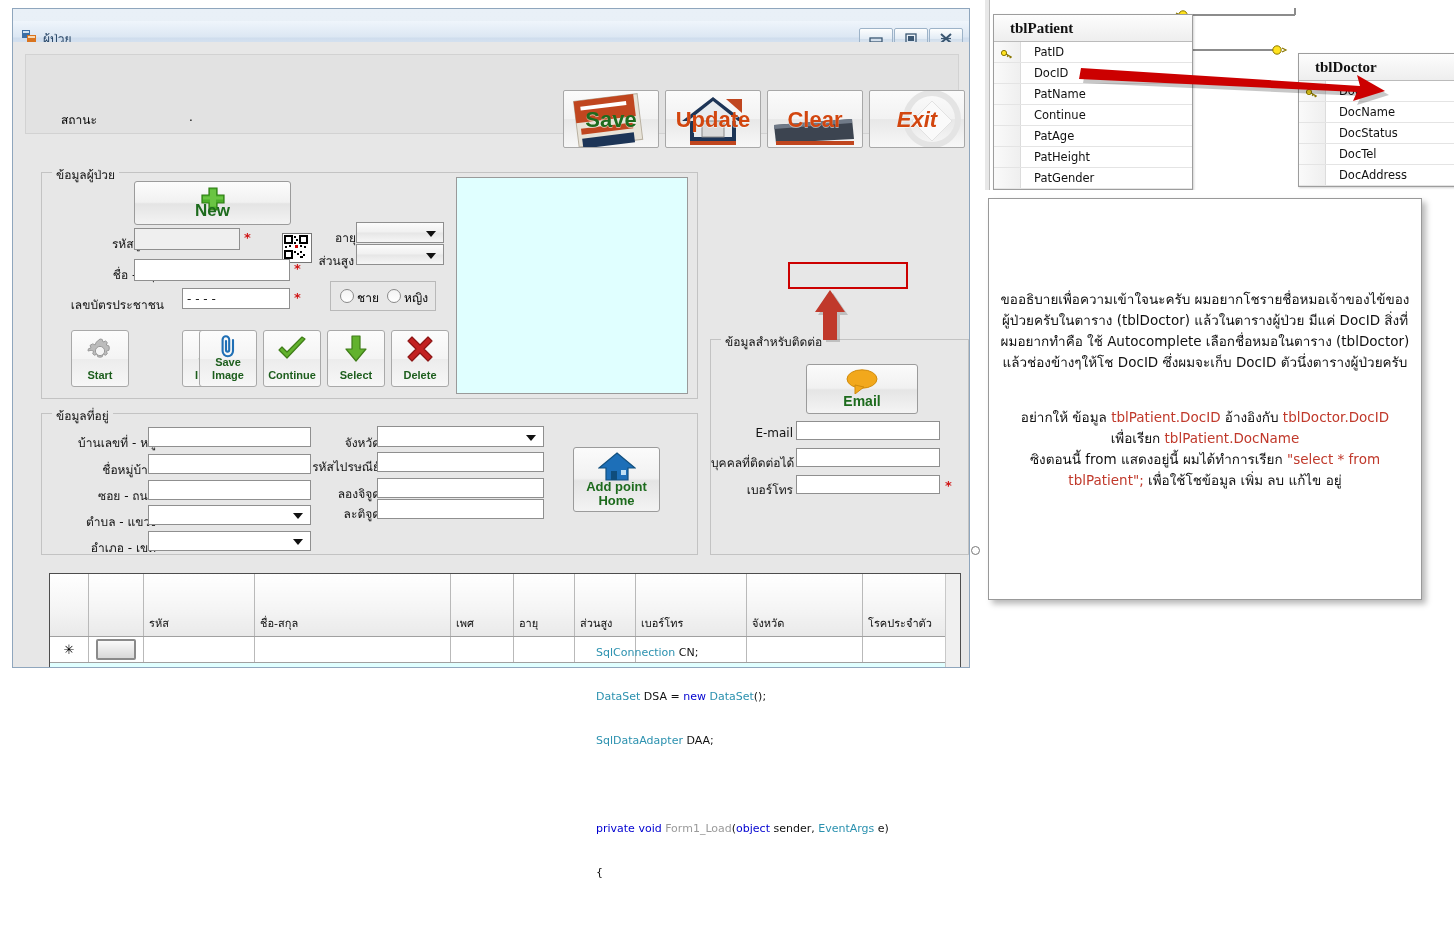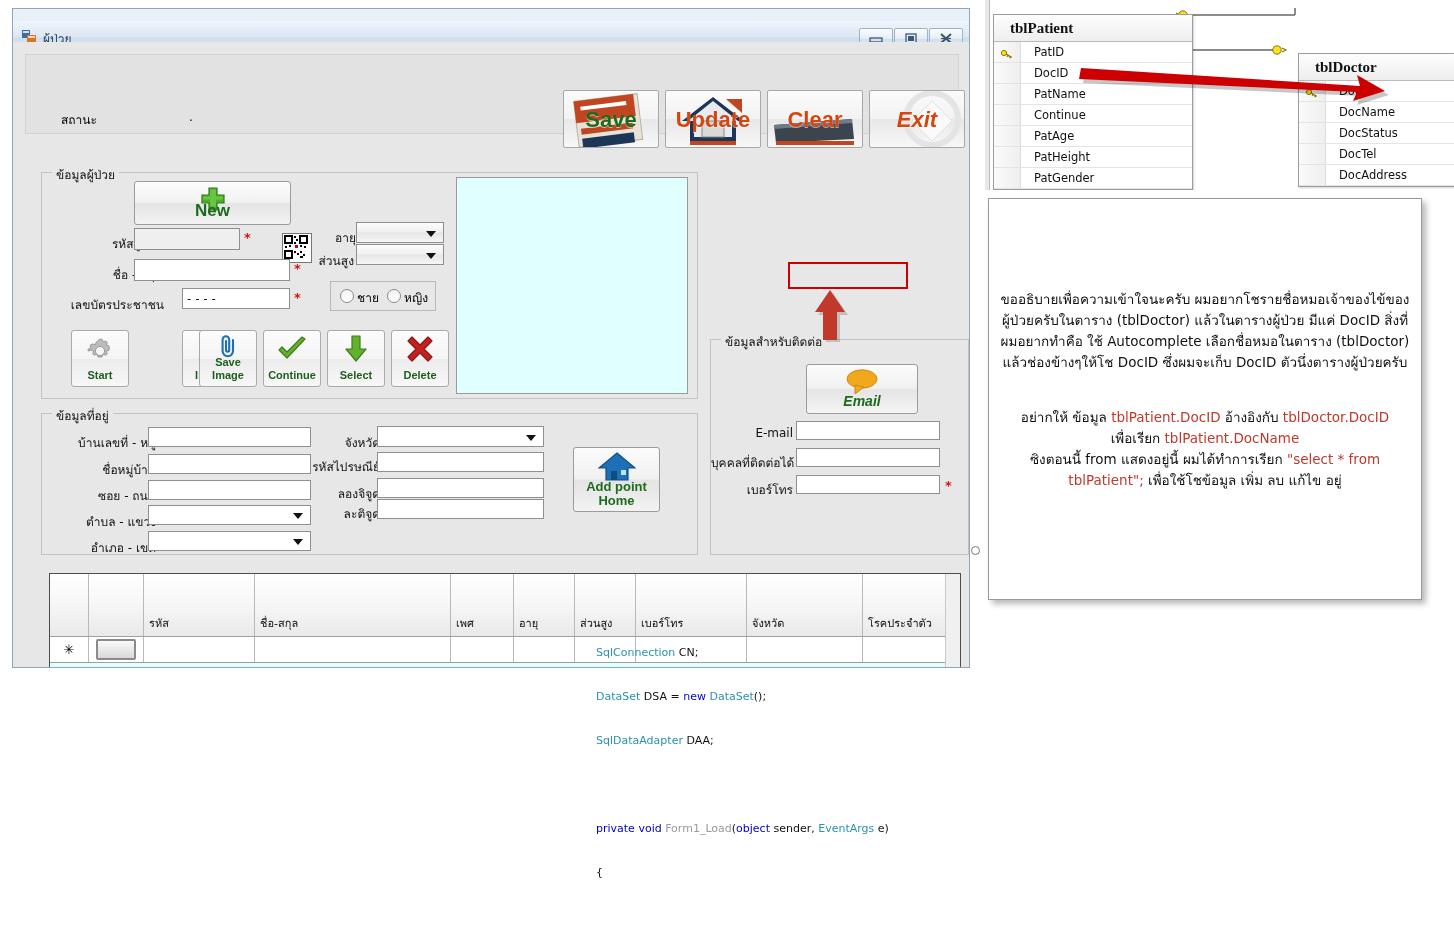--- a/index.html
+++ b/index.html
@@ -155,21 +155,21 @@
   .radiobox{
     position:absolute;background:#e7e7e7;border:1px solid #b9b9b9;
   }
   .radio{position:absolute;width:12px;height:12px;border-radius:50%;
     background:linear-gradient(to bottom,#f3f3f3,#ffffff);border:1px solid #8a8a8a;}
 
   
   #btn-email{
     position:absolute;left:95px;top:24px;width:110px;height:48px;
     background:linear-gradient(to bottom,#fbfbfb 0%,#f1f1f1 48%,#e5e5e5 52%,#f4f4f4 100%);
-    border:1px solid #9b9b9b;border-radius:3px;font-style:italic;
+    border:1px solid #9b9b9b;border-radius:3px;
   }
   #btn-email .cap{position:absolute;left:0;bottom:4px;width:100%;text-align:center;
     font-size:14px;font-weight:bold;color:#1d6b1d;font-family:"Liberation Sans",sans-serif;}
 
   
   #btn-home{
     position:absolute;left:560px;top:405px;width:85px;height:63px;
     background:linear-gradient(to bottom,#fbfbfb 0%,#f1f1f1 48%,#e4e4e4 52%,#f3f3f3 100%);
     border:1px solid #9b9b9b;border-radius:3px;
   }

